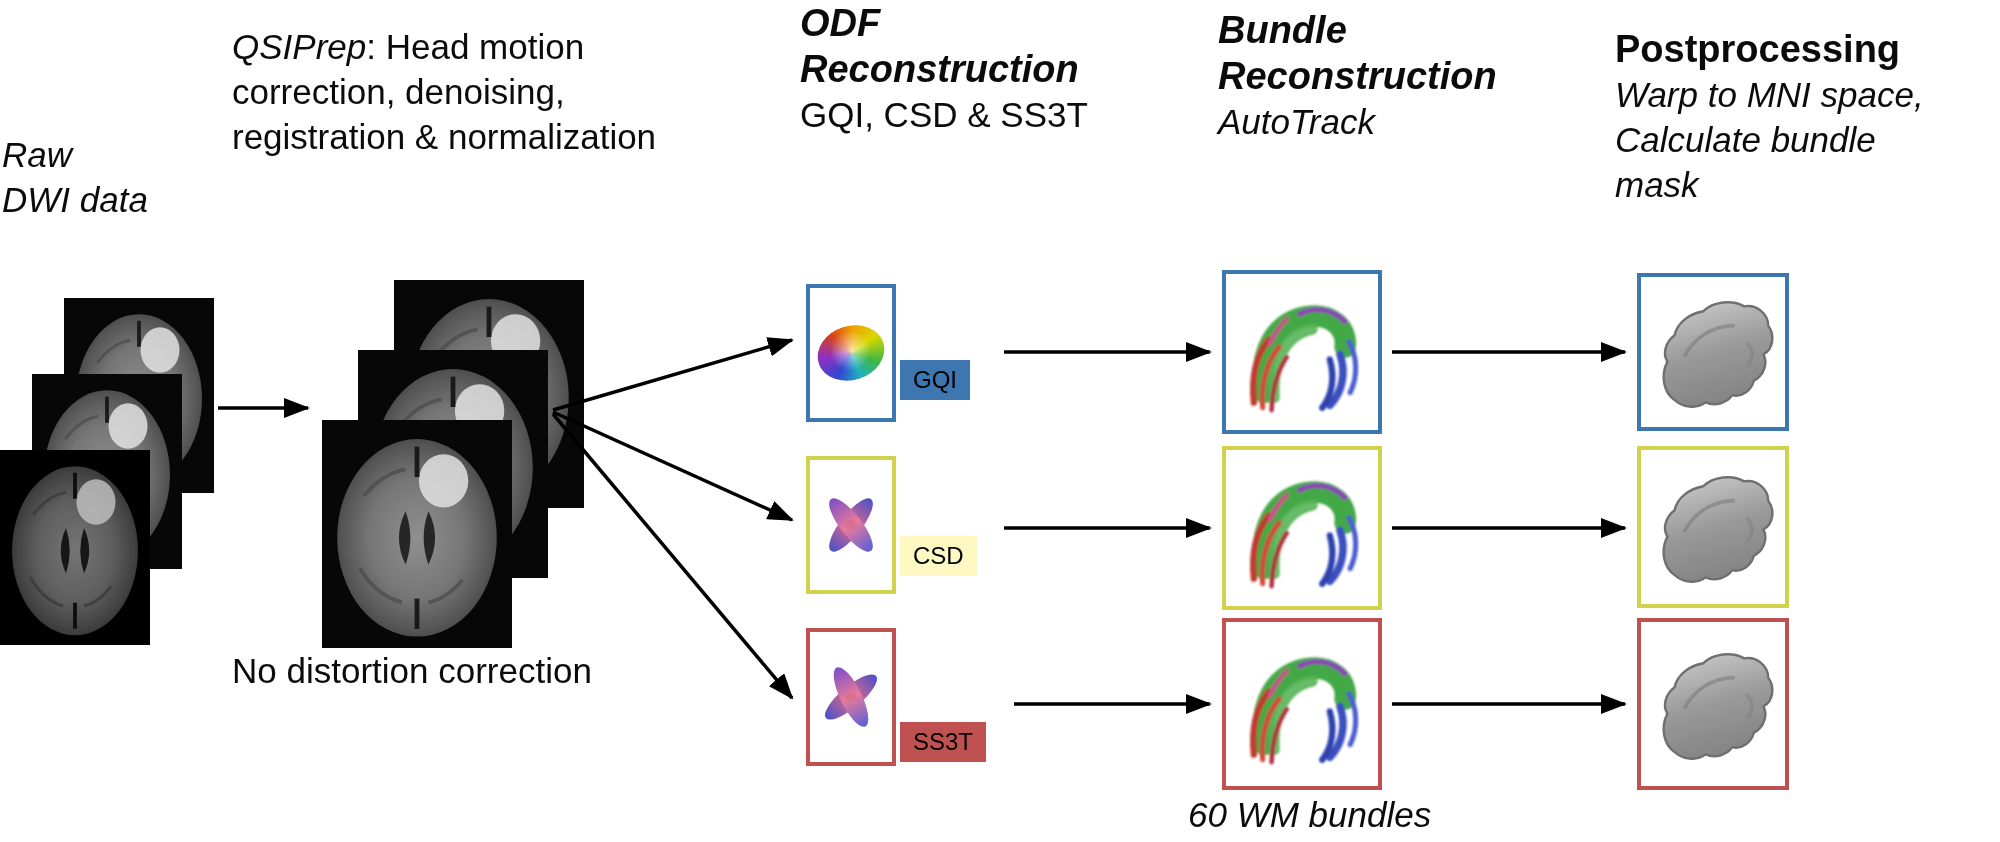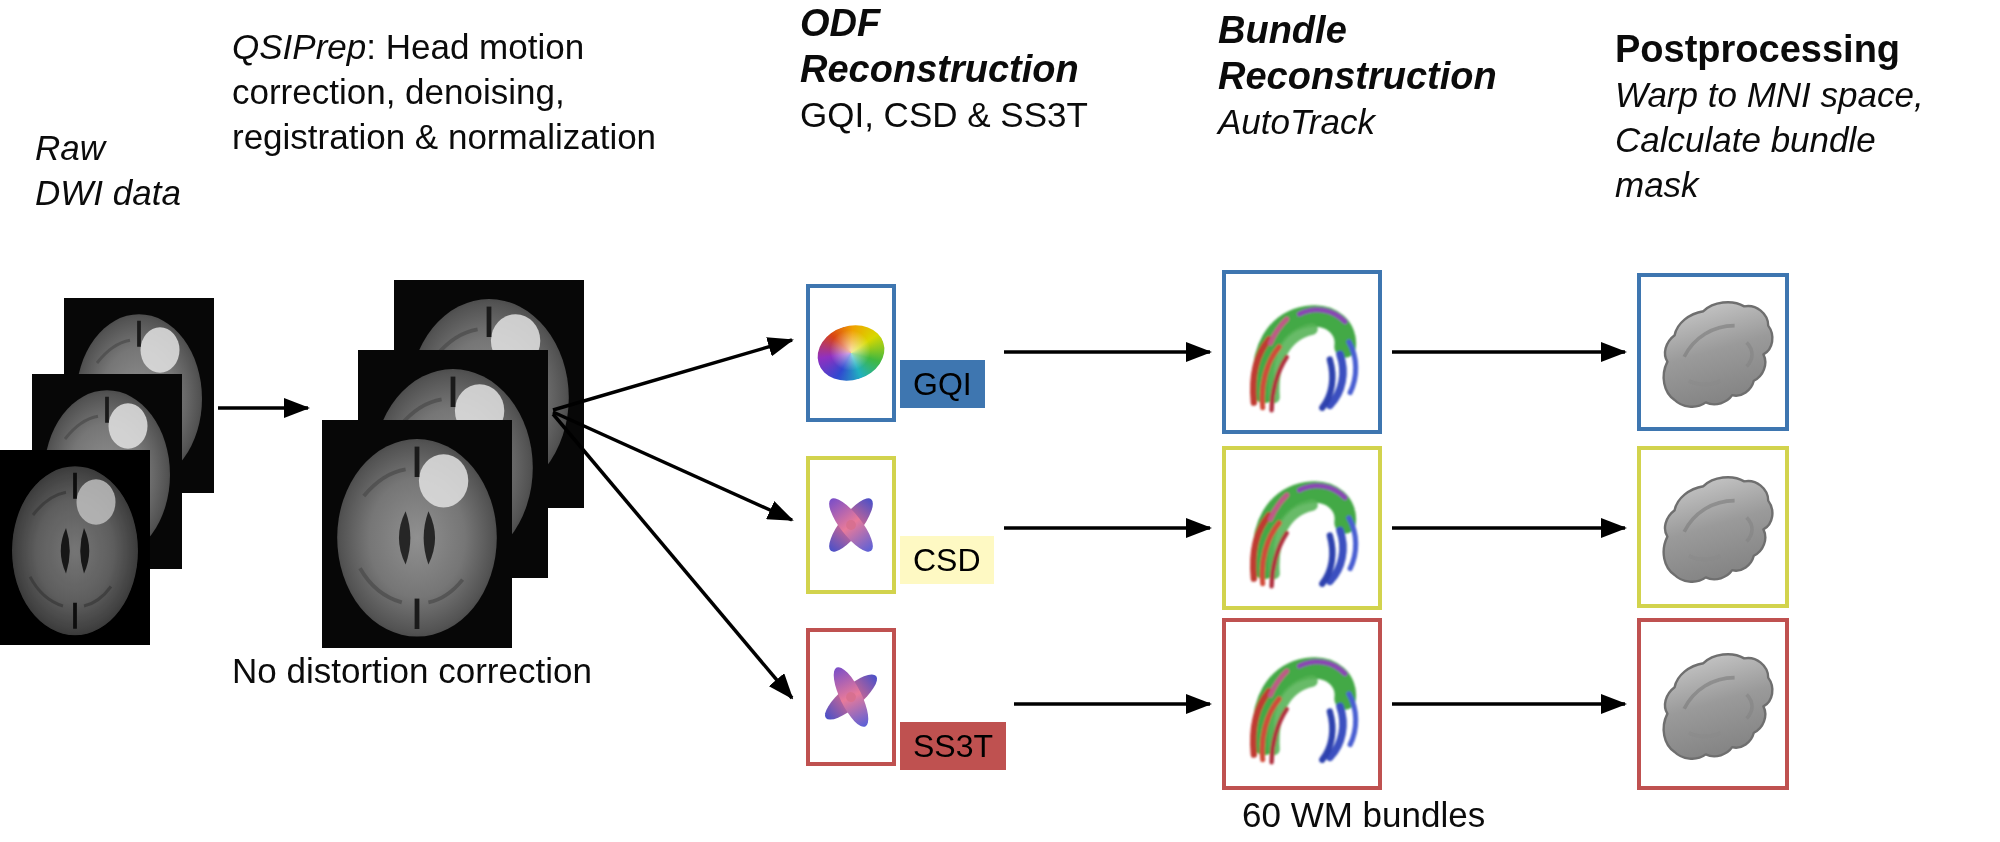--- a/index.html
+++ b/index.html
@@ -8,27 +8,27 @@
     position: relative; width: 2000px; height: 842px;
     background: #ffffff; overflow: hidden;
   }
   .abs { position: absolute; }
   .pre-line { white-space: pre-line; font-style: italic; }
   .italic { font-style: italic; }
   .stage-title { font-weight: bold; font-size: 38px; line-height: 46px; color: #0b0b0b; }
   .stage-desc, .body-text { font-size: 35px; line-height: 45px; color: #0b0b0b; }
 
   
-  .raw-label   { left: 2px;    top: 125px; width: 210px; margin-left: 33px; }
+  .raw-label   { left: 2px;    top: 132px; width: 210px; }
   .pre-header  { left: 232px;  top: 24px;  width: 472px; }
   .pre-note    { left: 232px;  top: 648px; width: 520px; }
   .odf-header  { left: 800px;  top: 0px;   width: 400px; }
   .bun-header  { left: 1218px; top: 7px;   width: 400px; }
   .post-header { left: 1615px; top: 26px;  width: 395px; }
-  .caption     { left: 1242px; top: 792px; width: 340px; }
+  .caption     { left: 1188px; top: 792px; width: 340px; font-style: italic; }
 
   
   .brain-stack { position: absolute; }
   .raw-stack { left: 0px;   top: 298px; width: 220px; height: 350px; }
   .pre-stack { left: 322px; top: 280px; width: 265px; height: 368px; }
   .brain-img { position: absolute; display: block; }
   .raw-stack .brain-img { width: 150px; height: 195px; }
   .pre-stack .brain-img { width: 190px; height: 228px; }
   .raw-stack .b-back  { left: 64px; top: 0; }
   .raw-stack .b-mid   { left: 32px; top: 76px; }
@@ -52,21 +52,21 @@
   .bundle-box.r3 { top: 618px; height: 172px; }
   .mask-box { left: 1637px; width: 152px; }
   .mask-box.r1 { top: 273px; height: 158px; }
   .mask-box.r2 { top: 446px; height: 162px; }
   .mask-box.r3 { top: 618px; height: 172px; }
   .frame svg { width: 100%; height: 100%; display: block; }
 
   
   .badge {
     position: absolute; left: 900px;
-    font-size: 32px; line-height: 1; padding: 8px 13px;
+    font-size: 24px; line-height: 1; padding: 8px 13px;
     color: #000; background: #999;
   }
   .badge.r1 { top: 360px; }
   .badge.r2 { top: 536px; }
   .badge.r3 { top: 698px; margin-top: 24px; }
 
   
   .odf-ellipsoid {
     width: 68px; height: 54px; border-radius: 50%;
     transform: rotate(-18deg);

